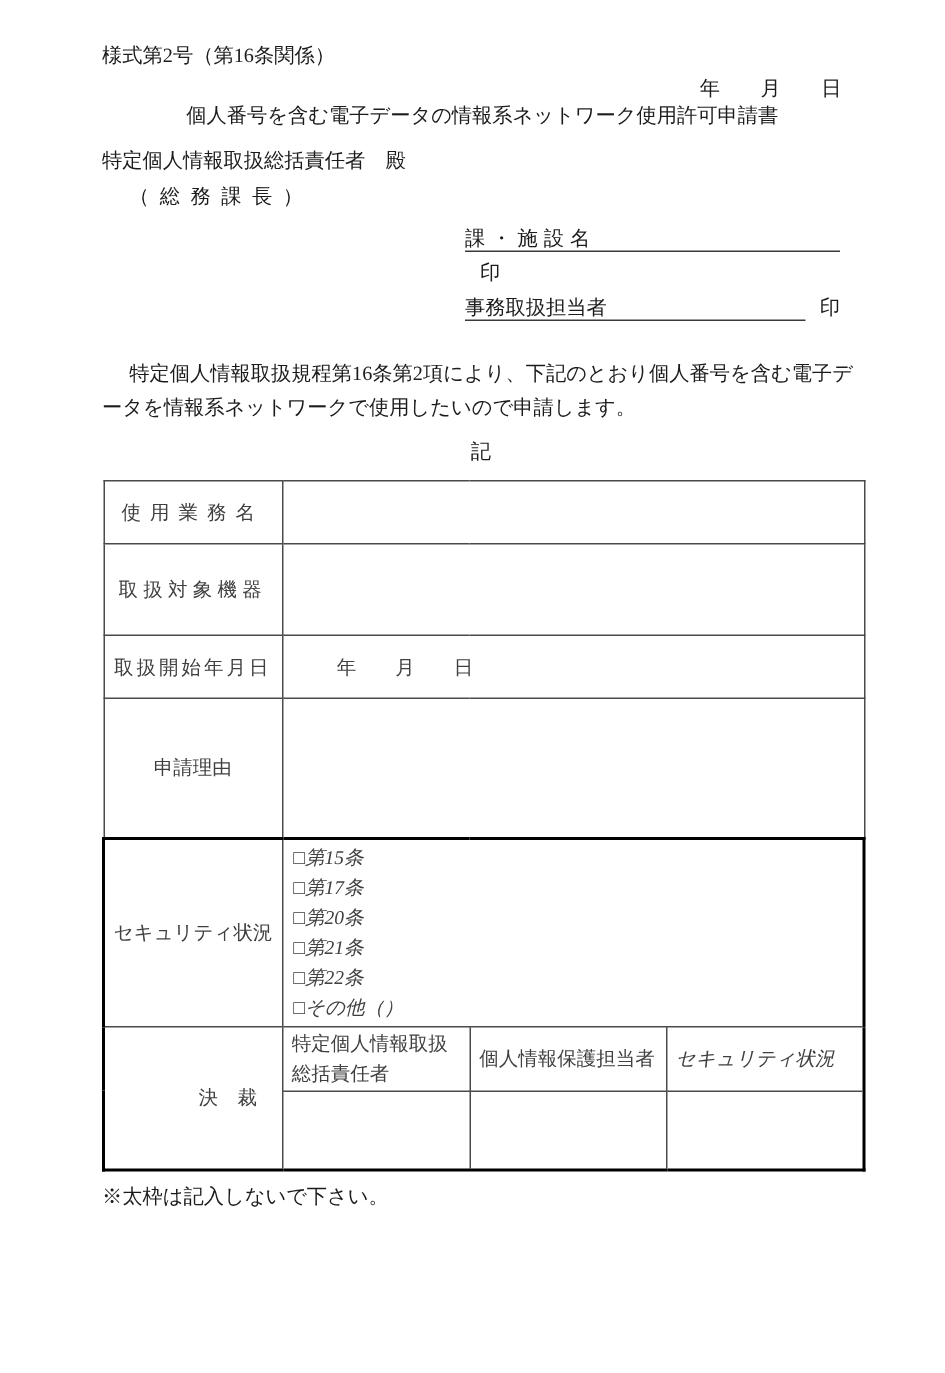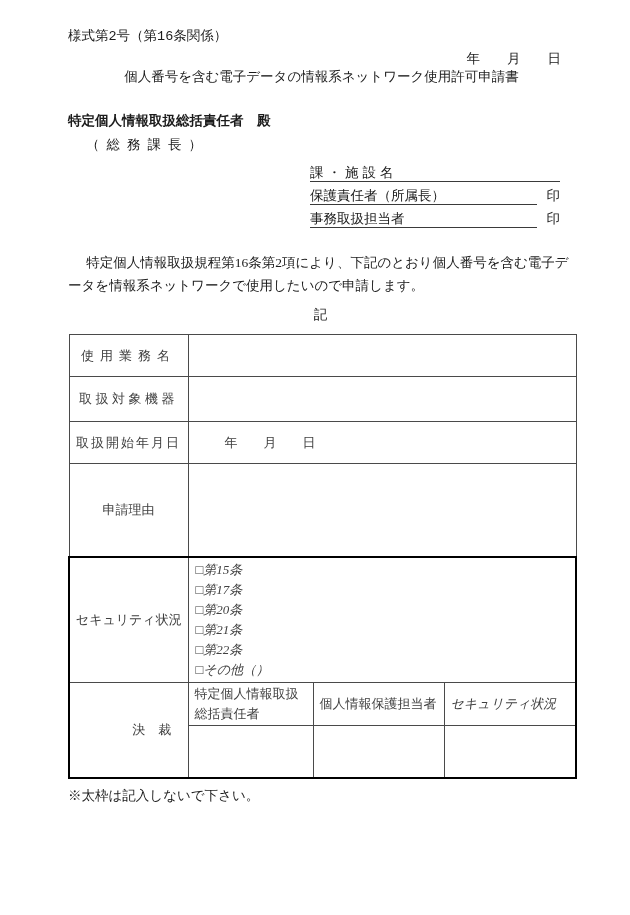--- a/index.html
+++ b/index.html
@@ -8,24 +8,24 @@
     position: relative;
     width: 630px;
     height: 915px;
     background: #ffffff;
     color: #1b1b1b;
     font-family: "Liberation Serif", "DejaVu Serif", serif;
     font-size: 13.5px;
     padding: 28px 55px 0 68px;
     overflow: hidden;
   }
-  .form-number { font-size: 13.5px; line-height: 18px; font-family: Liberation Mono, monospace; }
+  .form-number { font-size: 13.5px; line-height: 18px; }
   .date-line { margin-top: 4px; text-align: right; padding-right: 14px; line-height: 18px; }
   .doc-title { text-align: center; font-size: 13.5px; line-height: 18px; white-space: nowrap; }
-  .addressee { margin-top: 26px; line-height: 18px; font-weight: bold; }
+  .addressee { margin-top: 12px; line-height: 18px; }
   .addressee-sub { margin-top: 6px; padding-left: 18px; letter-spacing: 7px; line-height: 18px; }
 
   .sig-block { margin-top: 10px; margin-left: 242px; width: 250px; }
   .sig-row { display: flex; align-items: flex-start; height: 23px; }
   .sig-line { flex: 1; border-bottom: 1px solid #3a3a3a; line-height: 17px; white-space: nowrap; }
   .sig-line .lbl { letter-spacing: 0; }
   .sig-line .lbl.sp4 { letter-spacing: 4px; }
   .seal { flex: none; padding-left: 10px; line-height: 17px; }
 
   .paragraph { margin-top: 18px; line-height: 23px; }
@@ -78,23 +78,20 @@
   <div class="addressee">特定個人情報取扱総括責任者　殿</div>
   <div class="addressee-sub">（総務課長）</div>
 
   <div class="sig-block">
     <div class="sig-row">
       <div class="sig-line">
         <span class="lbl sp4">課・施設名</span>
       </div>
     </div>
     <div class="sig-row">
-      <div class="sig-line">
-        <span class="lbl">保護責任者（所属長）</span>
-      </div>
       <span class="seal">印</span>
     </div>
     <div class="sig-row">
       <div class="sig-line">
         <span class="lbl">事務取扱担当者</span>
       </div>
       <span class="seal">印</span>
     </div>
   </div>
 
@@ -110,21 +107,21 @@
       <col style="width:119px">
       <col style="width:125px">
       <col style="width:131px">
       <col style="width:132px">
     </colgroup>
     <tbody>
         <tr style="height:42px">
       <td class="label-cell ls-6">使用業務名</td>
       <td colspan="3"></td>
     </tr>
-    <tr style="height:45px">
+    <tr style="height:61px">
       <td class="label-cell ls-3">取扱対象機器</td>
       <td colspan="3"></td>
     </tr>
     <tr style="height:42px">
       <td class="label-cell ls-2">取扱開始年月日</td>
       <td colspan="3" class="date-cell">年　　月　　日</td>
     </tr>
     <tr style="height:93px">
       <td class="label-cell">申請理由</td>
       <td colspan="3"></td>

